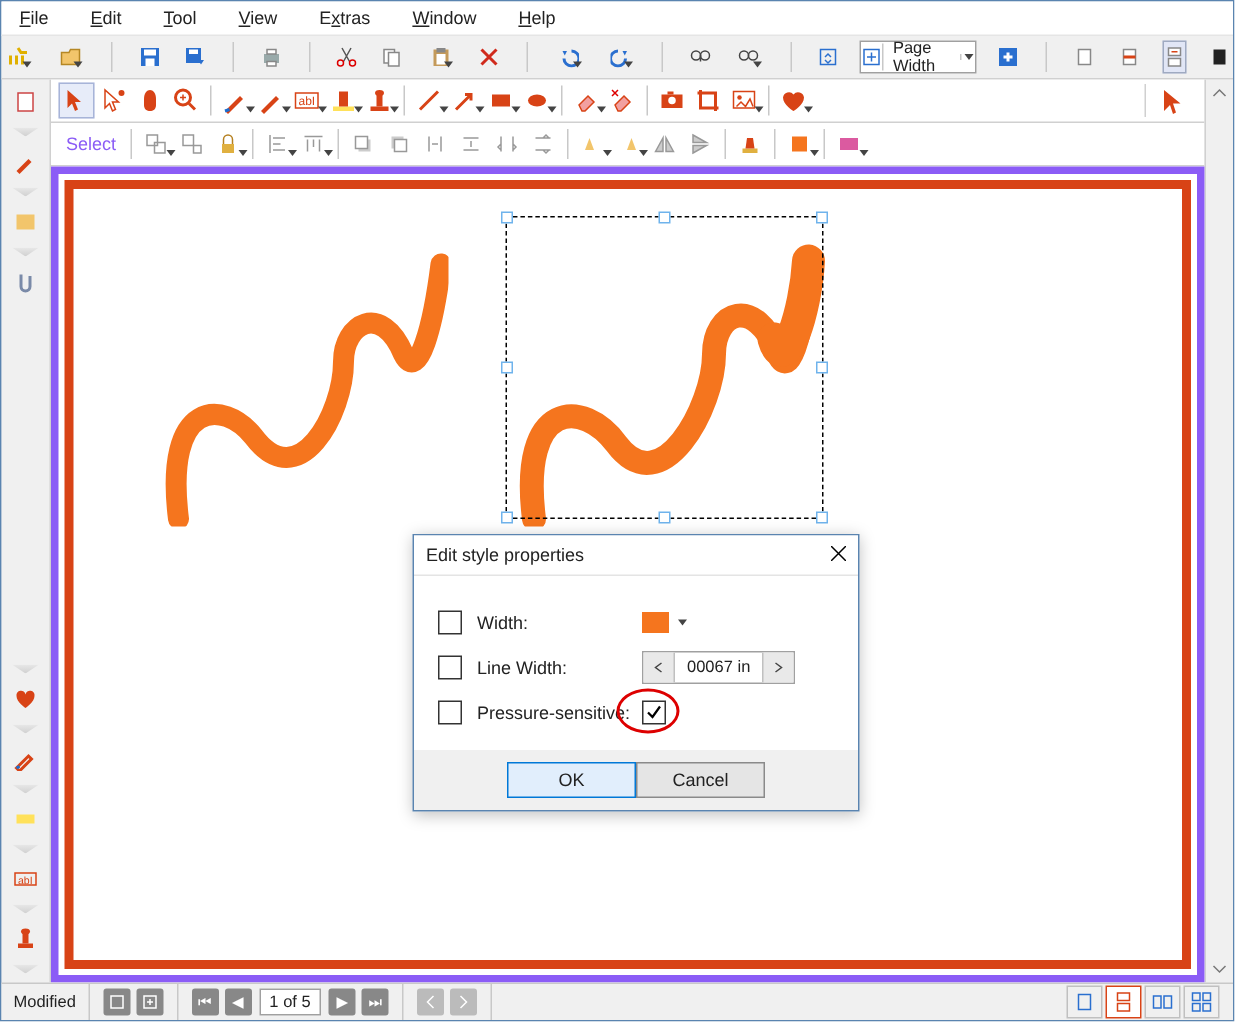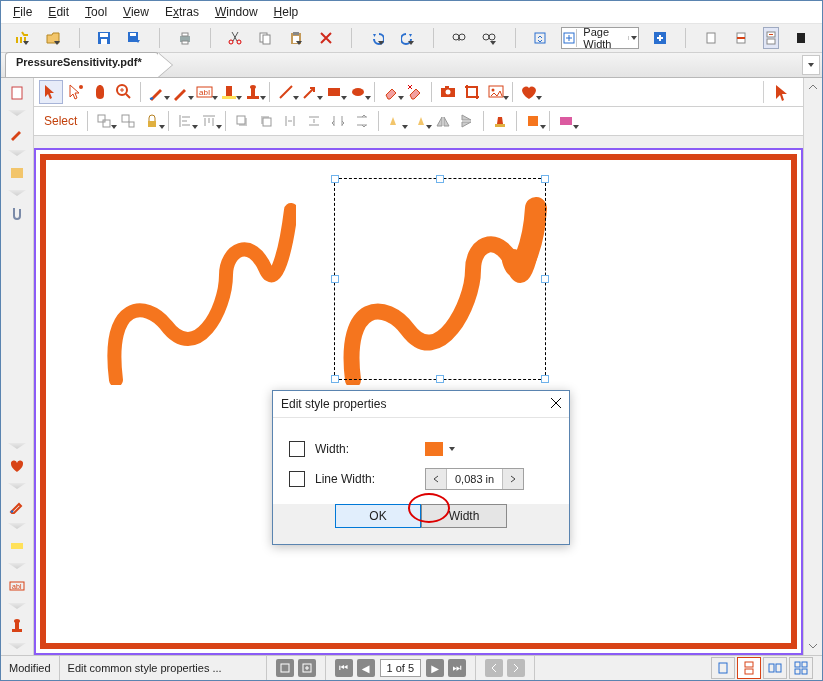--- a/index.html
+++ b/index.html
@@ -14,57 +14,57 @@
   .window{width:823px;height:681px;border:1px solid #5a84b0;display:flex;flex-direction:column;box-sizing:border-box;background:var(--bg)}
   
   .titlebar{height:30px;background:#fff;display:flex;align-items:center;padding:0 0 0 4px;border-bottom:1px solid #e5e5e5}
   .titlebar .appicon{width:20px;height:20px;margin-right:6px;position:relative}
   .appicon::before{content:"";position:absolute;inset:0;background:linear-gradient(135deg,#d72c20 50%,#ffffff 50%);border:1px solid #c02418;border-radius:2px}
   .title-text{color:#555}
   .title-spacer{flex:1}
   .winbtn{width:46px;height:30px;display:inline-flex;align-items:center;justify-content:center;color:#333}
   .winbtn svg{width:10px;height:10px}
   
-  .menubar{height:22px;background:#fff;display:flex;align-items:center;gap:4px;padding:0 6px;border-bottom:1px solid #e5e5e5}
+  .menubar{height:22px;background:#fff;display:flex;align-items:center;gap:16px;padding:0 6px;border-bottom:1px solid #e5e5e5}
   .menuitem{padding:2px 6px}
   .menuitem .ul{text-decoration:underline}
   
-  .toolbar{height:28px;background:var(--bg);display:flex;align-items:center;padding:0 12px;gap:12px;border-bottom:1px solid #d0d0d0}
+  .toolbar{height:28px;background:var(--bg);display:flex;align-items:center;padding:0 0;gap:12px;border-bottom:1px solid #d0d0d0}
   .tbtn{width:22px;height:22px;margin:0 1px;border:1px solid transparent;display:inline-flex;align-items:center;justify-content:center;position:relative;box-sizing:border-box}
   .tbtn.active{border:1px solid #9faac1;background:#e1e6f6}
   .tbtn.split{width:30px}
   .tbtn .caret{position:absolute;right:1px;bottom:3px;width:0;height:0;border-left:3px solid transparent;border-right:3px solid transparent;border-top:4px solid #444}
   .sep{width:1px;height:20px;background:#c8c8c8;margin:0 4px}
   .zoomfield{height:20px;border:1px solid #a0a0a0;background:#fff;display:flex;align-items:center;font-size:11px}
   .zoomfield .zicon{width:20px;height:18px;display:inline-flex;align-items:center;justify-content:center;border-right:1px solid #c8c8c8}
   .zoomfield .ztxt{padding:0 6px}
   .zoomfield .zcaret{width:14px;border-left:1px solid #c8c8c8;display:flex;align-items:center;justify-content:center}
   
   .tabrow{height:24px;background:linear-gradient(#f4f4f4,#e4e4e4);display:flex;align-items:flex-end;padding-left:4px;border-bottom:1px solid #b8b8b8;position:relative}
   .doctab{background:#fff;border:1px solid #b0b0b0;border-bottom:none;border-radius:4px 4px 0 0;padding:3px 16px 3px 10px;font-weight:bold;font-size:11px;position:relative;height:18px;box-sizing:content-box}
   .doctab::after{content:"";position:absolute;right:-14px;top:0;width:0;height:0;border-left:14px solid #fff;border-top:12px solid transparent;border-bottom:12px solid transparent;filter:drop-shadow(1px 0 0 #b0b0b0)}
   .tabrow .tab-dd{position:absolute;right:2px;top:2px;width:16px;height:18px;border:1px solid #c8c8c8;background:#fff;display:flex;align-items:center;justify-content:center}
   
   .content{flex:1;display:flex;overflow:hidden;min-height:0}
   .gutter{width:32px;background:var(--bg);display:flex;flex-direction:column;align-items:center;gap:4px;padding:4px 0;border-right:1px solid #d0d0d0}
   .gutter .gbtn{width:22px;height:22px;display:flex;align-items:center;justify-content:center}
   .gutter .gsep{width:18px;height:6px;margin:2px 0;background:linear-gradient(#e8e8e8,#d0d0d0);clip-path:polygon(0 0,100% 0,50% 100%)}
   .canvas-col{flex:1;display:flex;flex-direction:column;min-width:0;background:var(--bg)}
-  .canvas-wrap{flex:1;position:relative;display:flex;background:#fff;border:2px solid #8b5cf6;margin:12px 0 0 0}
+  .canvas-wrap{flex:1;position:relative;display:flex;background:#fff;border:5px solid #8b5cf6;margin:0 0 0 0}
   .vscroll{width:18px;background:var(--bg);display:flex;flex-direction:column;border-left:1px solid #d0d0d0}
   .vscroll .track{flex:1;background:var(--bg)}
   .vscroll .arrow{height:18px;display:flex;align-items:center;justify-content:center}
   
   .annobar{height:28px;background:#fff;display:flex;align-items:center;padding:0 4px;border-bottom:1px solid #d0d0d0}
   .abtn{width:22px;height:22px;margin:0 1px;display:inline-flex;align-items:center;justify-content:center;position:relative}
   .abtn.caret::after{content:"";position:absolute;right:-2px;bottom:3px;width:0;height:0;border-left:3px solid transparent;border-right:3px solid transparent;border-top:4px solid #444}
   .abtn svg{width:18px;height:18px}
   .abtn.sel{border:1px solid #a7b4d8;background:#e7ecf9}
   .annobar2{height:28px;background:#fff;display:flex;align-items:center;padding:0 4px;border-bottom:1px solid #d0d0d0}
-  .annobar2 .lbl{padding:0 6px;color:#c2410c}
+  .annobar2 .lbl{padding:0 6px;color:#8b5cf6}
   .annobar2 .grp{display:flex;align-items:center}
   .annobar2 .b{width:22px;height:22px;margin:0 1px;display:inline-flex;align-items:center;justify-content:center;position:relative}
   .annobar2 .b.caret::after{content:"";position:absolute;right:-2px;bottom:3px;width:0;height:0;border-left:3px solid transparent;border-right:3px solid transparent;border-top:4px solid #444}
   
   .page{position:absolute;inset:4px;border:6px solid var(--accent);background:#fff}
   .stroke{position:absolute}
   .selbox{position:absolute;border:1px dashed #000}
   .handle{position:absolute;width:8px;height:8px;background:#fff;border:1px solid #6fb3ec;box-sizing:border-box}
   
   .dialog{position:absolute;width:296px;border:1px solid #5a84b0;background:#fff;box-shadow:0 2px 10px rgba(0,0,0,.25)}
@@ -75,21 +75,21 @@
   .drow .chk{width:14px;height:14px;border:1px solid #333;margin-right:10px}
   .drow .lbl{width:110px}
   .swatch{width:18px;height:14px;background:var(--accent2);display:inline-block}
   .spin{display:flex;border:1px solid #a0a0a0}
   .spin .sb{width:20px;height:20px;display:flex;align-items:center;justify-content:center;background:#e9e9e9;border-right:1px solid #c0c0c0}
   .spin .sb:last-child{border-right:none;border-left:1px solid #c0c0c0}
   .spin .sval{padding:0 8px;display:flex;align-items:center;font-size:11px}
   .pschk{width:14px;height:14px;border:1px solid #333;display:inline-flex;align-items:center;justify-content:center}
   .pschk svg{width:10px;height:10px}
   .redring{position:absolute;border:2px solid #d00;border-radius:50%;width:38px;height:26px}
-  .dlgbtns{height:40px;background:var(--bg);display:flex;align-items:flex-start;justify-content:center;}
+  .dlgbtns{height:40px;background:var(--bg);display:flex;align-items:center;justify-content:center;}
   .dbtn{width:84px;height:22px;border:1px solid #8a8a8a;background:#e5e5e5;display:flex;align-items:center;justify-content:center}
   .dbtn.primary{border:1px solid var(--blue);background:#e1eefc}
   
   .statusbar{height:24px;background:var(--bg);display:flex;align-items:center;border-top:1px solid #c8c8c8;font-size:11px}
   .statusbar .cell{padding:0 8px;border-right:1px solid #c8c8c8;height:100%;display:flex;align-items:center}
   .statusbar .spacer{flex:1}
   .navbtn{width:18px;height:18px;background:#888;color:#fff;display:inline-flex;align-items:center;justify-content:center;margin:0 1px;border-radius:2px;font-size:10px}
   .pagefield{height:16px;border:1px solid #a0a0a0;background:#fff;padding:0 6px;display:inline-flex;align-items:center;margin:0 2px}
   .viewbtn{width:22px;height:20px;border:1px solid #c0c0c0;margin:0 1px;display:inline-flex;align-items:center;justify-content:center}
   .viewbtn.on{border:1px solid var(--accent);background:#fff}
@@ -248,28 +248,20 @@
           <rect x="5" y="3" width="4" height="1" fill="#d84316"></rect>
         </svg>
       </span>
     <span class="tbtn">
         <svg width="14" height="14">
           <rect x="3" y="2" width="8" height="10" fill="#222"></rect>
         </svg>
       </span>
   </div>
 
-  <div class="tabrow">
-    <div class="doctab">
-      <span>PressureSensitivity.pdf*</span>
-    </div>
-    <span class="tab-dd">
-        <span class="caret-dn"></span>
-      </span>
-  </div>
 
   <div class="content">
 
     <div class="gutter">
       <span class="gbtn">
           <svg width="16" height="16">
             <rect x="3" y="2" width="10" height="12" fill="#fff" stroke="#c44"></rect>
           </svg>
         </span>
       <span class="gsep"></span>
@@ -607,36 +599,45 @@
               </div>
               <div class="drow">
                 <span class="chk"></span>
                 <span class="lbl">Line Width:</span>
                 <span class="spin">
                   <span class="sb">
                       <svg width="8" height="8">
                         <path d="M6 1L2 4l4 3" stroke="#444" fill="none"></path>
                       </svg>
                     </span>
-                  <span class="sval">0,083 in</span>
+                  <span class="sval">00067 in</span>
                   <span class="sb">
                       <svg width="8" height="8">
                         <path d="M2 1l4 3-4 3" stroke="#444" fill="none"></path>
                       </svg>
                     </span>
                 </span>
+              </div>
+              <div class="drow">
+                <span class="chk"></span>
+                <span class="lbl">Pressure-sensitive:</span>
+                <span class="pschk">
+                    <svg viewBox="0 0 10 10">
+                      <path d="M1 5l3 3 5-7" stroke="#000" fill="none" stroke-width="1.5"></path>
+                    </svg>
+                  </span>
               </div>
               <span class="redring" style="left:135px;top:75px"></span>
             </div>
             <div class="dlgbtns">
               <span class="dbtn primary">
                   <span>OK</span>
                 </span>
               <span class="dbtn">
-                  <span>Width</span>
+                  <span>Cancel</span>
                 </span>
             </div>
           </div>
         </div>
       </div>
     </div>
 
     <div class="vscroll">
       <span class="arrow">
           <svg width="10" height="10">
@@ -647,21 +648,20 @@
       <span class="arrow">
           <svg width="10" height="10">
             <path d="M1 3l4 4 4-4" stroke="#777" fill="none"></path>
           </svg>
         </span>
     </div>
   </div>
 
   <div class="statusbar">
     <span class="cell">Modified</span>
-    <span class="cell" style="width:190px;overflow:hidden;white-space:nowrap;text-overflow:ellipsis">Edit common style properties ...</span>
     <span class="cell" style="gap:2px">
       <span class="navbtn">
           <svg width="10" height="10">
             <rect x="1" y="1" width="8" height="8" fill="none" stroke="#fff"></rect>
           </svg>
         </span>
       <span class="navbtn">
           <svg width="10" height="10">
             <rect x="1" y="1" width="8" height="8" fill="none" stroke="#fff"></rect>
             <path d="M3 5h4M5 3v4" stroke="#fff"></path>

